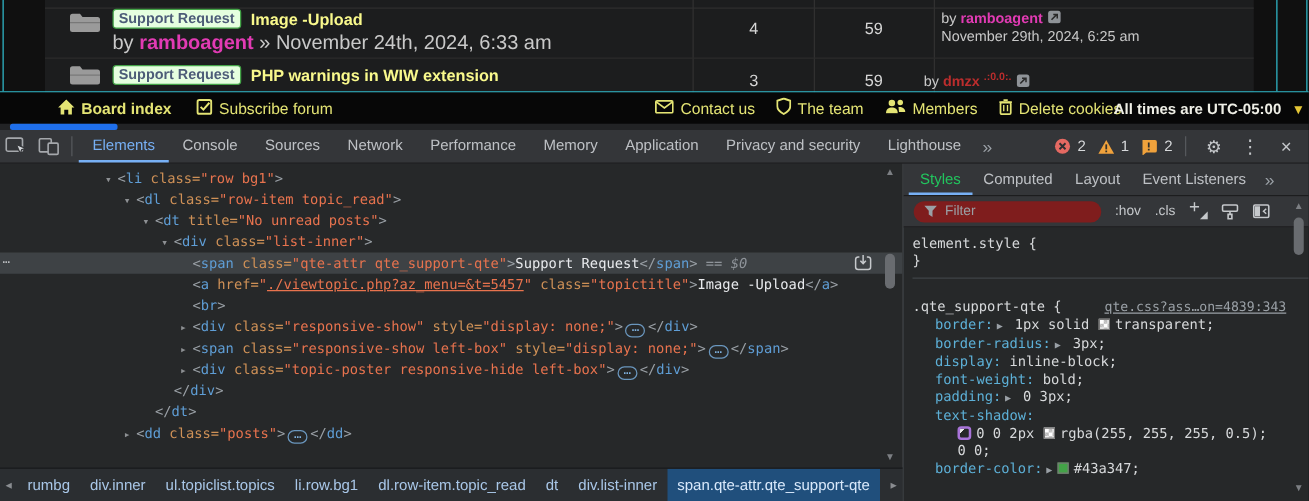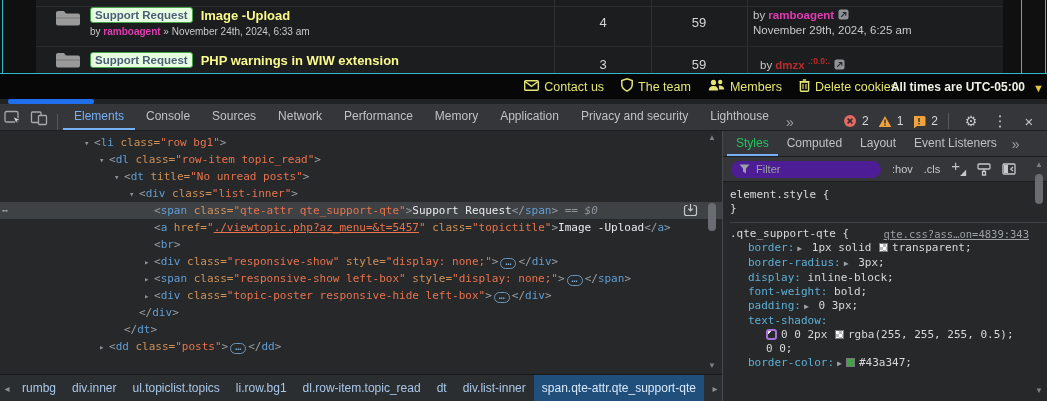--- a/index.html
+++ b/index.html
@@ -10,21 +10,21 @@
   
   .forum { position:absolute; top:0; left:0; width:1047px; height:74px; background:#101010; }
   .ftable { position:absolute; left:36px; top:0; width:967px; height:74px; background:#1c1d1e; }
   .colsep { position:absolute; top:0; bottom:0; width:1px; background:#303030; }
   .fhead { position:absolute; top:0; left:0; right:0; height:7px; border-bottom:1px solid #2e2e2e; }
   .rowsep { position:absolute; left:0; right:0; top:46px; height:1px; background:#2b2b2b; }
   .folder { position:absolute; }
   .badge { display:inline-block; font-size:11.5px; font-weight:bold; border-radius:3px;
     padding:0 4px; line-height:14px; text-shadow:0 0 2px rgba(255,255,255,.5); }
   .ttitle { font-size:13px; font-weight:bold; margin-left:8px; }
-  .byline { position:absolute; font-size:10px; color:#c9c9c9; }
+  .byline { position:absolute; font-size:16px; color:#c9c9c9; }
   .uname { font-weight:bold; }
   .ncell { position:absolute; font-size:13px; color:#d6d6d6; text-align:center; width:60px; }
   .lastcell { position:absolute; font-size:11.5px; color:#c9c9c9; line-height:15px; }
   .extlink { display:inline-block; vertical-align:-1px; margin-left:4px; }
   .cyan { position:absolute; background:#2fb9ca; }
 
   
   .toolbar { position:absolute; top:74px; left:0; width:1047px; height:25px; background:#070707;
     display:flex; align-items:center; }
   .tb-left { display:flex; gap:20px; margin-left:46px; align-items:center; }
@@ -33,21 +33,21 @@
   .tb-item.bold { font-weight:bold; }
   .tz { position:absolute; right:22px; font-size:12px; font-weight:bold; color:#efefe6; }
   .tb-caret { position:absolute; right:3px; top:8px; color:#e4c636; font-size:11px; }
 
   .scrollstrip { position:absolute; top:99px; left:0; width:1047px; height:5px; background:#222325; }
   .scrollstrip .thumb { position:absolute; left:8px; top:0; width:86px; height:5px; background:#1f6feb; border-radius:2px; }
 
   
   .devtools { position:absolute; top:104px; left:0; width:1047px; height:297px; background:#262829; }
   .dt-tabbar { height:27px; background:#343639; border-bottom:1px solid #1c1d1e;
-    display:flex; align-items:flex-end; color:#bec1c5; }
+    display:flex; align-items:center; color:#bec1c5; }
   .dt-icobtn { width:26px; height:24px; display:flex; align-items:center; justify-content:center; }
   .vsep { width:1px; height:16px; background:#55585c; margin:0 5px; }
   .dt-tab { padding:0 11px; line-height:24px; font-size:12px; height:26px; white-space:nowrap; }
   .dt-tab.sel { color:#77b0f5; border-bottom:2px solid #77b0f5; }
   .moretabs { font-size:14px; color:#9aa0a6; padding:0 6px; }
   .dt-badges { margin-left:auto; display:flex; align-items:center; gap:5px; margin-right:6px; }
   .cnt { font-size:12px; color:#d7d9db; }
   .dt-ctl { font-size:15px; color:#c4c7ca; width:24px; text-align:center; }
   .gear { font-size:14px; }
 
@@ -78,39 +78,39 @@
   .crumb.sel { background:#204f7c; color:#d9e9fb; }
   .crumbspring { flex:1; }
 
   .dt-right { flex:1; position:relative; background:#262829; }
   .side-tabs { height:26px; display:flex; align-items:center; background:#343639;
     border-bottom:1px solid #1c1d1e; font-size:12px; color:#bec1c5; padding-left:4px; }
   .side-tab { padding:0 9px; line-height:22px; height:24px; white-space:nowrap; }
   .side-tab.sel { color:#22c55e; border-bottom:2px solid #77b0f5; }
   .filter-row { height:25px; background:#343639; border-bottom:1px solid #1c1d1e;
     display:flex; align-items:center; padding:0 8px; gap:11px; }
-  .filter-pill { width:150px; height:17px; border-radius:9px; background:#4c1d95; color:#9aa0a6;
+  .filter-pill { width:150px; height:17px; border-radius:9px; background:#7f1d1d; color:#9aa0a6;
     font-size:11px; display:flex; align-items:center; gap:6px; padding:0 8px; flex:none; }
   .fbtn { font-size:11px; color:#c5c8cb; }
   .fplus { font-size:15px; color:#c5c8cb; line-height:10px; }
 
   .styles-body { position:absolute; top:51px; left:0; right:0; bottom:0; overflow:hidden;
     font-family:"DejaVu Sans Mono", monospace; font-size:11px; color:#d7d9db;
     padding:6px 0 0 7px; line-height:14px; }
   .sline { white-space:pre; }
   .ind1 { padding-left:18px; } .ind2 { padding-left:36px; }
   .sname { color:#5db0d7; }
   .sarr { color:#9aa0a6; font-size:8px; padding:0 3px; }
   .swatch { display:inline-block; width:9px; height:9px; border:1px solid #777; margin:0 4px -1px 1px; }
   .checker { background-image: linear-gradient(45deg,#bbb 25%,transparent 25%,transparent 75%,#bbb 75%),
     linear-gradient(45deg,#bbb 25%,#fff 25%,#fff 75%,#bbb 75%);
     background-size:6px 6px; background-position:0 0,3px 3px; background-color:#fff; }
   .shadowico { display:inline-block; width:11px; height:11px; border:2px solid #a873d8; border-radius:3px;
     margin:0 4px -2px 0; background:linear-gradient(135deg,#e8e8e8 28%,transparent 28%); }
-  .rule2 { border-top:1px solid #3f4347; margin-top:6px; padding-top:4px; }
+  .rule2 { border-top:1px solid #3f4347; margin-top:6px; padding-top:16px; }
   .selrow { display:flex; }
   .slink { margin-left:auto; margin-right:18px; color:#9aa0a6; text-decoration:underline; font-size:10.5px; }
   .sscroll { position:absolute; right:2px; top:27px; bottom:4px; width:12px; color:#7c7f83; font-size:8px; text-align:center; }
   .sscroll .up { position:absolute; top:2px; left:0; right:0; }
   .sscroll .dn { position:absolute; bottom:2px; left:0; right:0; }
   .sscroll .vthumb { position:absolute; top:16px; right:2px; width:8px; height:30px; background:#696c70; border-radius:5px; }
 </style>
 </head>
 <body>
 
@@ -146,34 +146,49 @@
       <svg class="folder" style="left:19px;top:51px" width="26" height="18" viewBox="0 0 26 18">
         <path d="M1 4 q0-2 2-2 h6 l2 2.5 h12 q2 0 2 2 v8 q0 2 -2 2 h-20 q-2 0 -2 -2 z" fill="#9a9a9a"></path>
         <path d="M1 9 h24" stroke="#787878" stroke-width="1"></path>
       </svg>
       <div style="position:absolute;left:54px;top:52px;display:flex;align-items:center">
         <span class="badge" style="background: rgb(229, 255, 223); border: 1px solid rgb(67, 163, 71); color: rgb(76, 93, 119);">Support Request</span>
         <a class="ttitle" style="color:#f9f98c">PHP warnings in WIW extension</a>
       </div>
       <div class="ncell" style="left:537px;top:57px">3</div>
       <div class="ncell" style="left:633px;top:57px">59</div>
-      <div class="lastcell" style="left:724px;top:54px">
+      <div class="lastcell" style="left:703px;top:54px">
         <div><span>by </span><span class="uname" style="color:#bb2d2d">dmzx</span> <sup style="color:#bb2d2d;font-size:8.5px;font-weight:bold">.:0.0:.</sup><svg class="extlink" width="11" height="11" viewBox="0 0 11 11">
               <rect x="0.5" y="0.5" width="10" height="10" rx="2" fill="#8f9398"></rect>
               <path d="M3.2 7.8 L7.3 3.7 M4.6 3.5 h3.2 v3.2" stroke="#2a2a2a" stroke-width="1.2" fill="none"></path>
             </svg></div>
       </div>
     </div>
     <div class="cyan" style="left:2px;top:0;width:1px;height:73px"></div>
     <div class="cyan" style="left:1021px;top:0;width:1px;height:73px"></div>
     <div class="cyan" style="left:1045px;top:0;width:1px;height:73px"></div>
     <div class="cyan" style="left:0;top:73px;width:1047px;height:1px"></div>
   </section>
 
   <section class="toolbar">
+    <div class="tb-left" id="tb-left">
+        <a class="tb-item bold">
+          <span><svg width="14" height="13" viewBox="0 0 14 13">
+              <path d="M7 0.5 L13.5 7 H11.5 V12.5 H8.6 V8.8 H5.4 V12.5 H2.5 V7 H0.5 Z" fill="#e4e474"></path>
+            </svg></span>
+          <span>Board index</span>
+        </a>
+        <a class="tb-item">
+          <span><svg width="13" height="13" viewBox="0 0 13 13">
+              <rect x="1" y="1" width="11" height="11" rx="1.5" fill="none" stroke="#e4e474" stroke-width="1.6"></rect>
+              <path d="M3.5 6.5 L5.7 8.7 L10.5 3.2" stroke="#e4e474" stroke-width="1.6" fill="none"></path>
+            </svg></span>
+          <span>Subscribe forum</span>
+        </a>
+      </div>
     <div class="tb-right" id="tb-right">
         <a class="tb-item">
           <span><svg width="15" height="11" viewBox="0 0 15 11">
               <rect x="0.7" y="0.7" width="13.6" height="9.6" rx="1" fill="none" stroke="#e4e474" stroke-width="1.4"></rect>
               <path d="M1 1.5 L7.5 6.3 L14 1.5" stroke="#e4e474" stroke-width="1.4" fill="none"></path>
             </svg></span>
           <span>Contact us</span>
         </a>
         <a class="tb-item">
           <span><svg width="12" height="14" viewBox="0 0 12 14">

